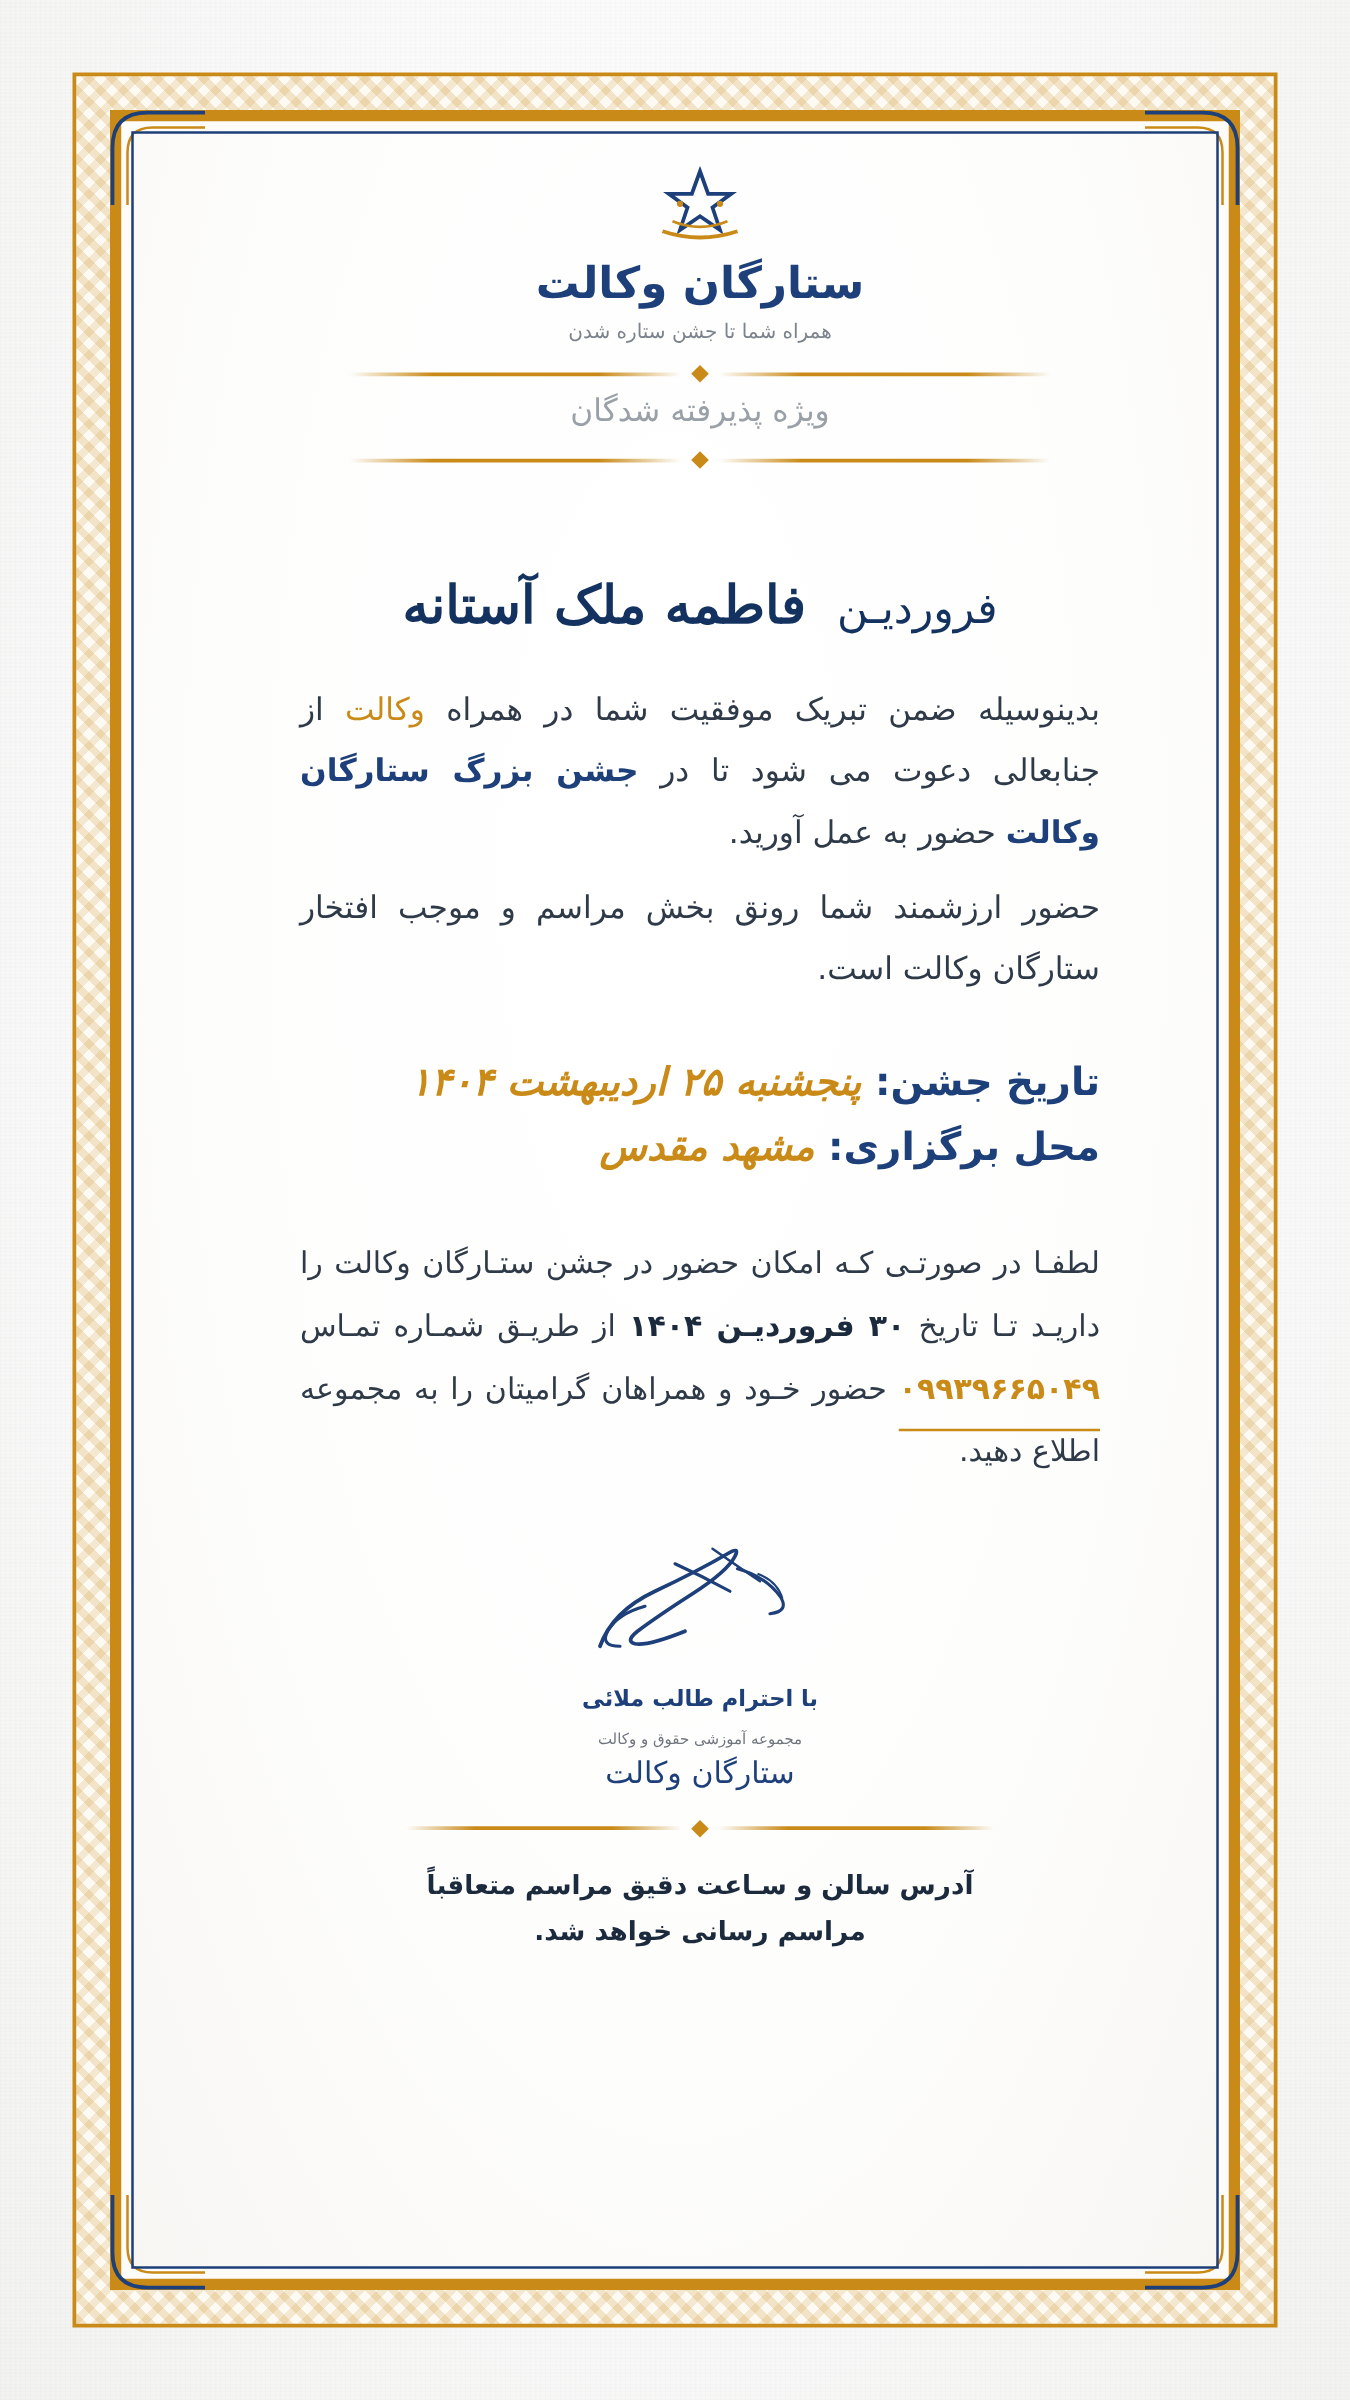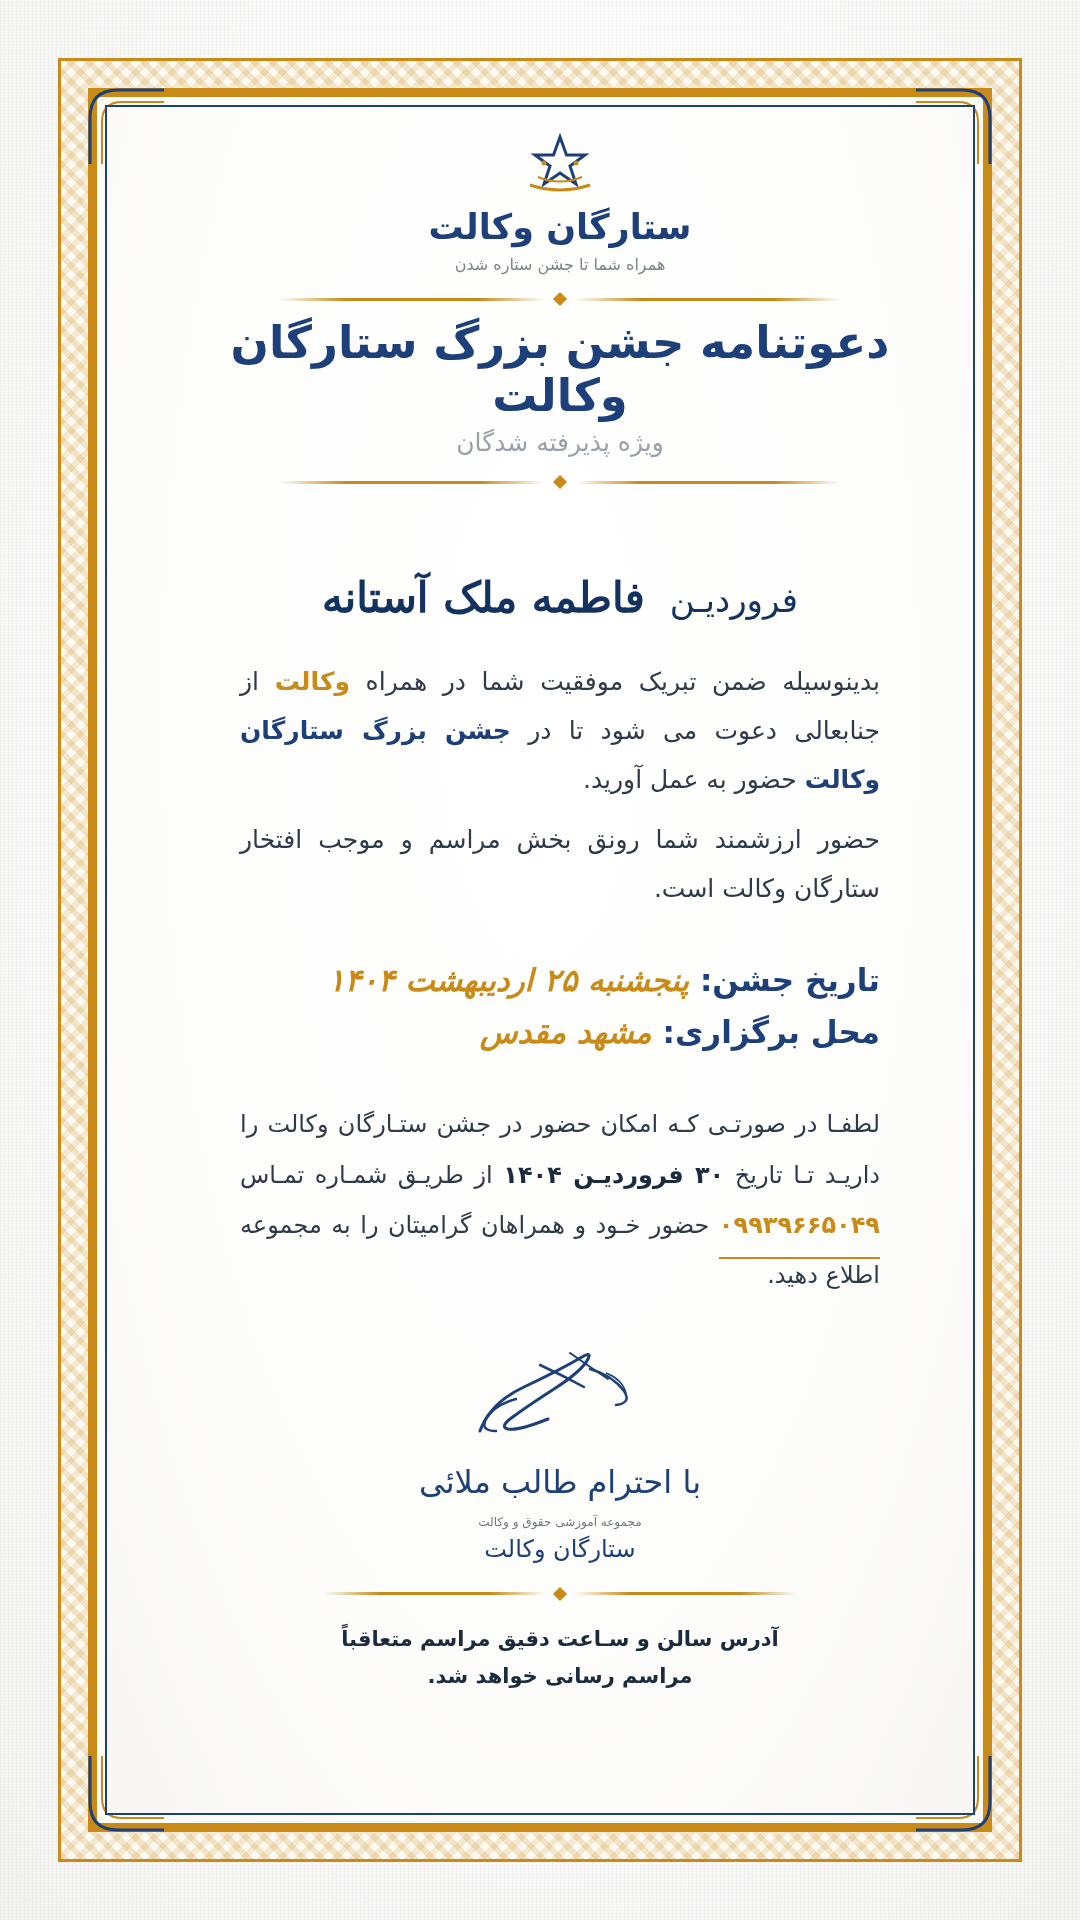--- a/index.html
+++ b/index.html
@@ -164,21 +164,21 @@
   .body-text {
     margin: 36px auto 0 auto;
     width: 640px;
     text-align: justify;
     text-align-last: right;
     direction: rtl;
     font-size: 25px;
     line-height: 1.95;
     color: #2f3a49;
   }
-  .gold { color: #c98a17; font-weight: bold; }
+  .gold { color: #c98a17; font-weight: normal; }
   .navy { color: #1d3f7a; font-weight: bold; }
 
   .event-block {
     margin: 40px auto 0 auto;
     width: 640px;
     direction: rtl;
     text-align: right;
     font-size: 31px;
     font-weight: bold;
     line-height: 1.7;
@@ -200,22 +200,22 @@
     color: #c98a17;
     font-weight: bold;
     border-bottom: 2px solid #c98a17;
     padding-bottom: 18px;
   }
   .strong-date { color: #1b2a3d; font-weight: bold; }
 
   .signature { margin-top: 38px; height: 120px; }
 
   .sign-name {
-    font-size: 32px;
-    font-weight: normal;
+    font-size: 18px;
+    font-weight: bold;
     color: #1d3f7a;
     margin-top: 4px;
   }
   .org-line1 {
     font-size: 12px;
     color: #70767f;
     margin-top: 14px;
   }
   .org-line2 {
     font-size: 24px;
@@ -292,21 +292,20 @@
 
       <div class="brand-name">ستارگان وکالت</div>
       <div class="brand-tag">همراه شما تا جشن ستاره شدن</div>
 
       <div class="divider">
         <span class="bar"></span>
         <span class="dot"></span>
         <span class="bar"></span>
       </div>
 
-      <div class="headline">دعوتنامه جشن بزرگ ستارگان وکالت</div>
       <div class="subhead">ویژه پذیرفته شدگان</div>
 
       <div class="divider">
         <span class="bar"></span>
         <span class="dot"></span>
         <span class="bar"></span>
       </div>
 
       <div class="recipient">
         <span>فروردیـن</span>

